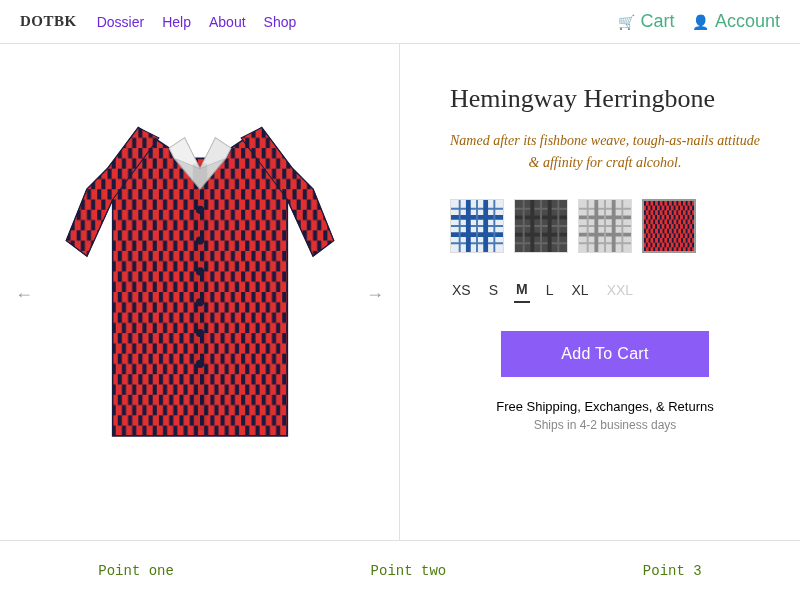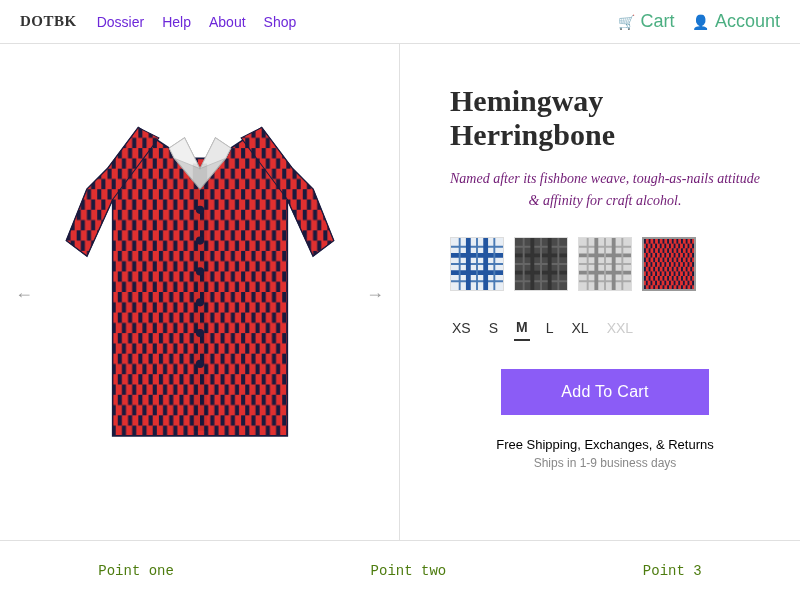--- a/index.html
+++ b/index.html
@@ -81,29 +81,29 @@
     .arrow-right { right: 10px; }
 
     
     .details-panel {
       flex: 1;
       padding: 40px 40px 20px 50px;
       display: flex;
       flex-direction: column;
     }
     .product-title {
-      font-size: 30px;
-      font-weight: bold;
+      font-size: 26px;
+      font-weight: normal;
       color: #2c2c2c;
       margin-bottom: 16px;
       font-family: 'Georgia', serif;
     }
     .product-desc {
       font-style: italic;
-      color: #701a75;
+      color: #a16207;
       font-size: 14px;
       text-align: center;
       line-height: 1.6;
       margin-bottom: 24px;
       font-family: 'Georgia', serif;
     }
 
     
     .swatches {
       display: flex;
@@ -343,21 +343,21 @@
       <button class="size-btn selected">M</button>
       <button class="size-btn">L</button>
       <button class="size-btn">XL</button>
       <button class="size-btn unavailable">XXL</button>
     </div>
 
     <button class="add-to-cart">Add To Cart</button>
 
     <div class="shipping-info">
       <div class="shipping-main">Free Shipping, Exchanges, &amp; Returns</div>
-      <div class="shipping-sub">Ships in 1-9 business days</div>
+      <div class="shipping-sub">Ships in 4-2 business days</div>
     </div>
   </div>
 </div>
 
 <div class="footer">
   <a href="#" class="footer-link">Point one</a>
   <a href="#" class="footer-link">Point two</a>
   <a href="#" class="footer-link">Point 3</a>
 </div>
 

